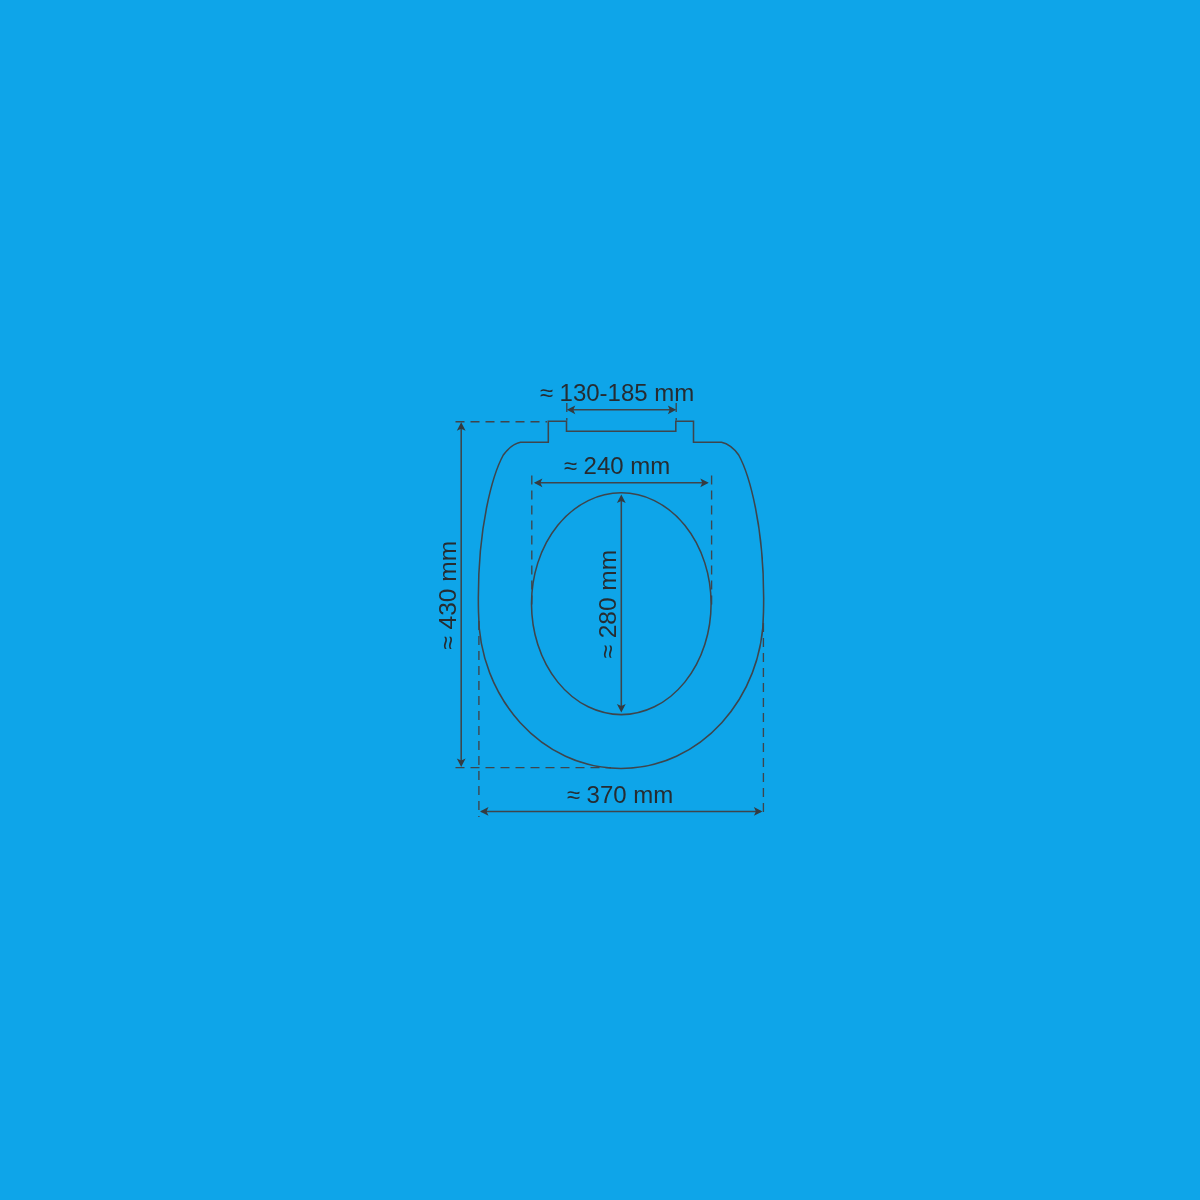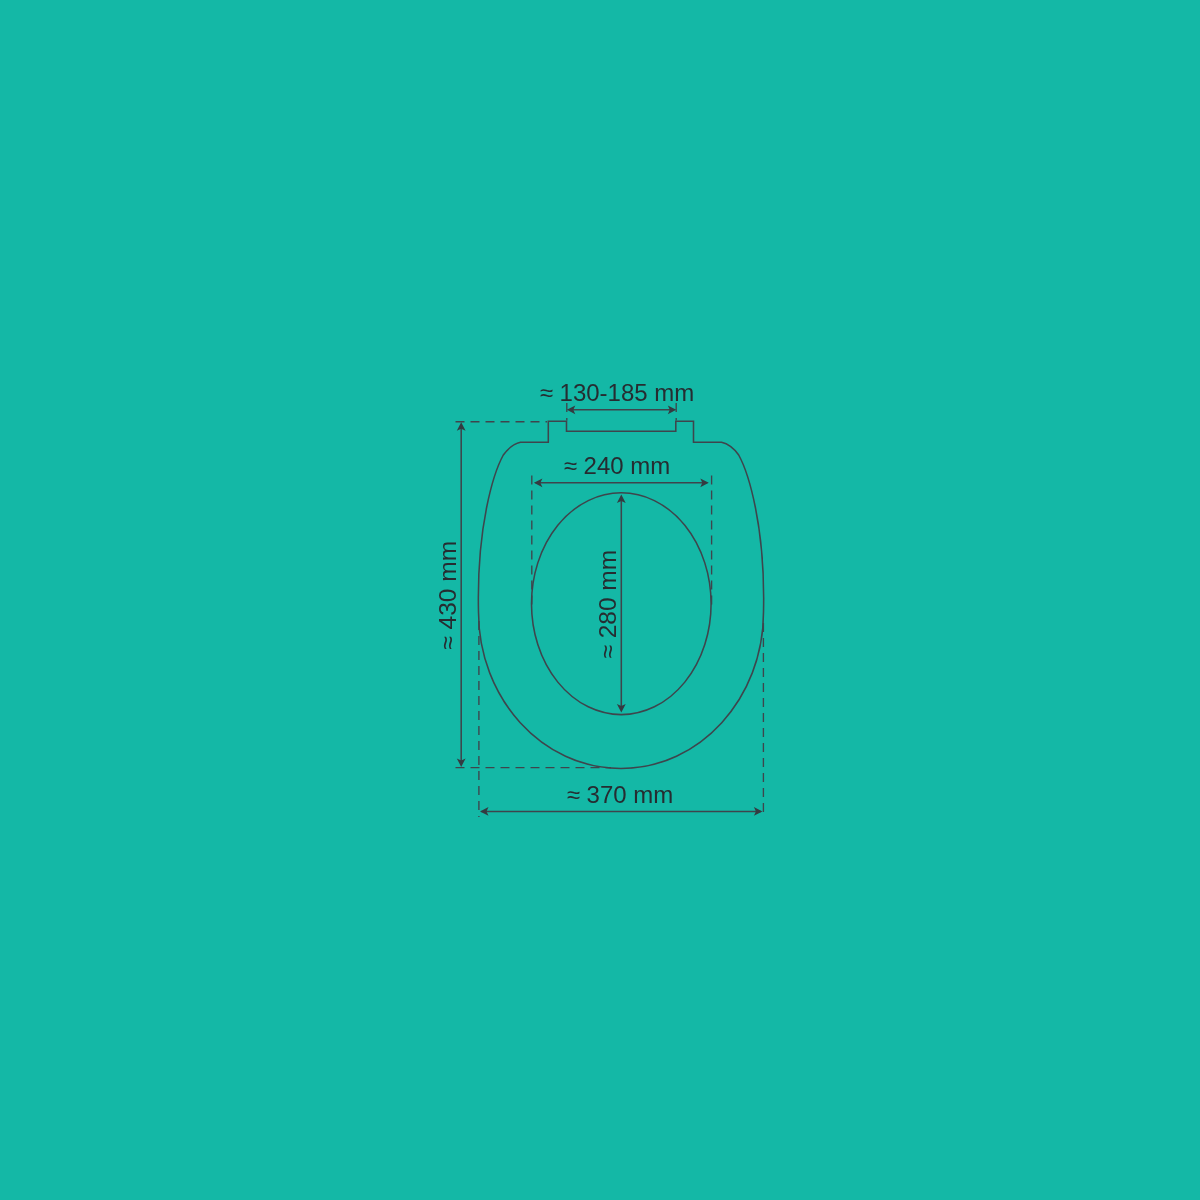--- a/index.html
+++ b/index.html
@@ -1,16 +1,16 @@
 <!DOCTYPE html>
 <html><head>
 <meta charset="utf-8">
 <style>
   html,body{margin:0;padding:0;background:#ffffff;}
-  .page{position:relative;width:1200px;height:1200px;background:#14b8a6;overflow:hidden;}
+  .page{position:relative;width:1200px;height:1200px;background:#0ea5e9;overflow:hidden;}
   svg{position:absolute;left:0;top:0;}
   text{font-family:"Liberation Sans", sans-serif;fill:#262c31;}
 </style>
 </head>
 <body>
 <div class="page">
 <svg width="1200" height="1200" viewBox="0 0 1200 1200">
   <g fill="none" stroke="#3e454c" stroke-width="1.55">
 
     <path d="M 520.5 442.3

